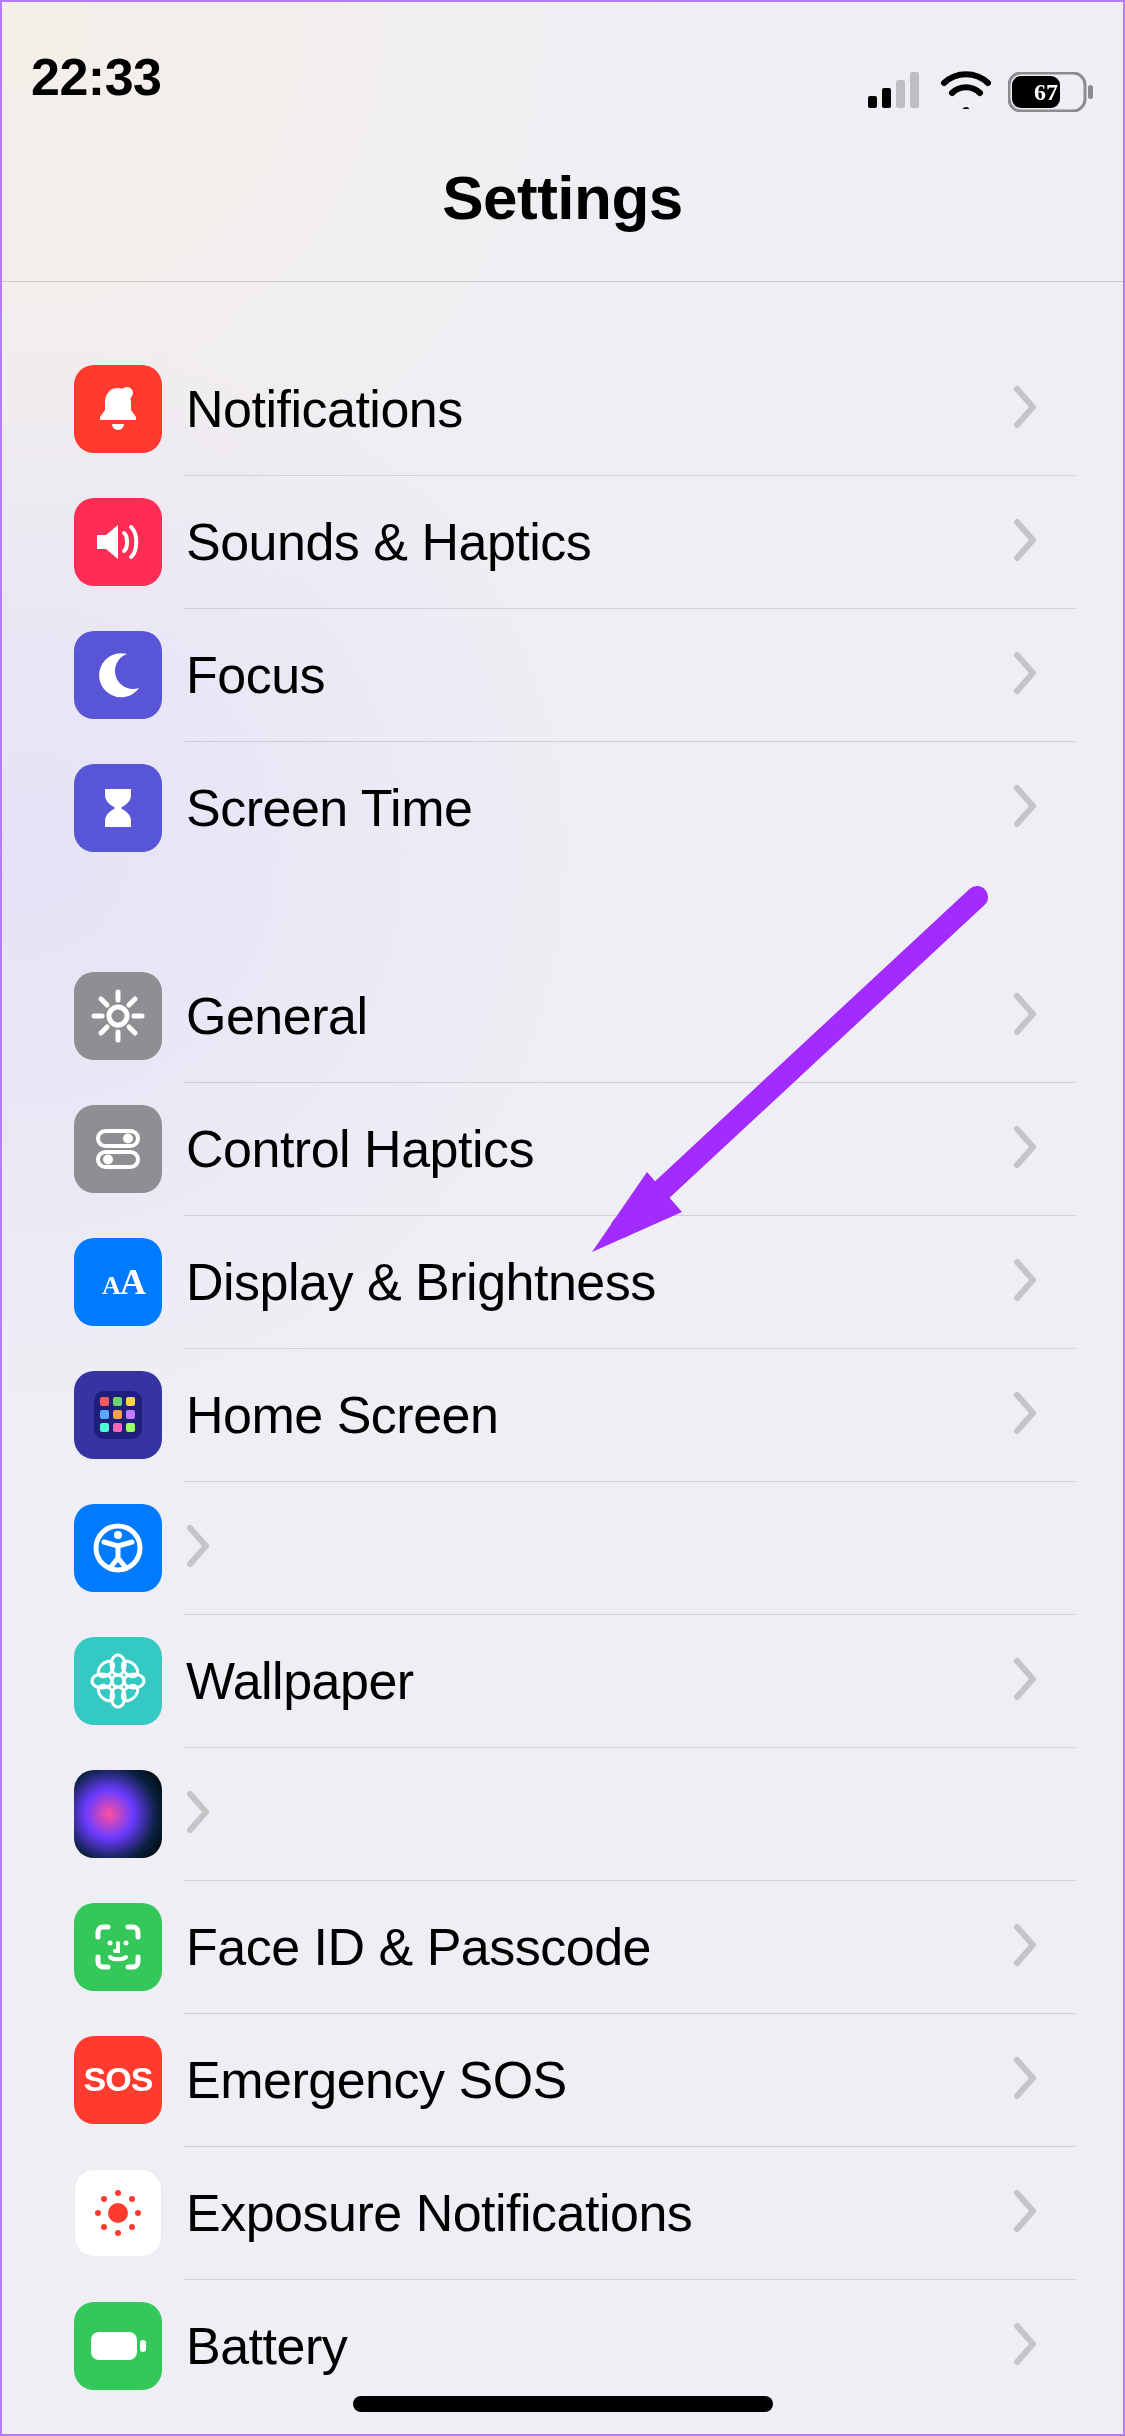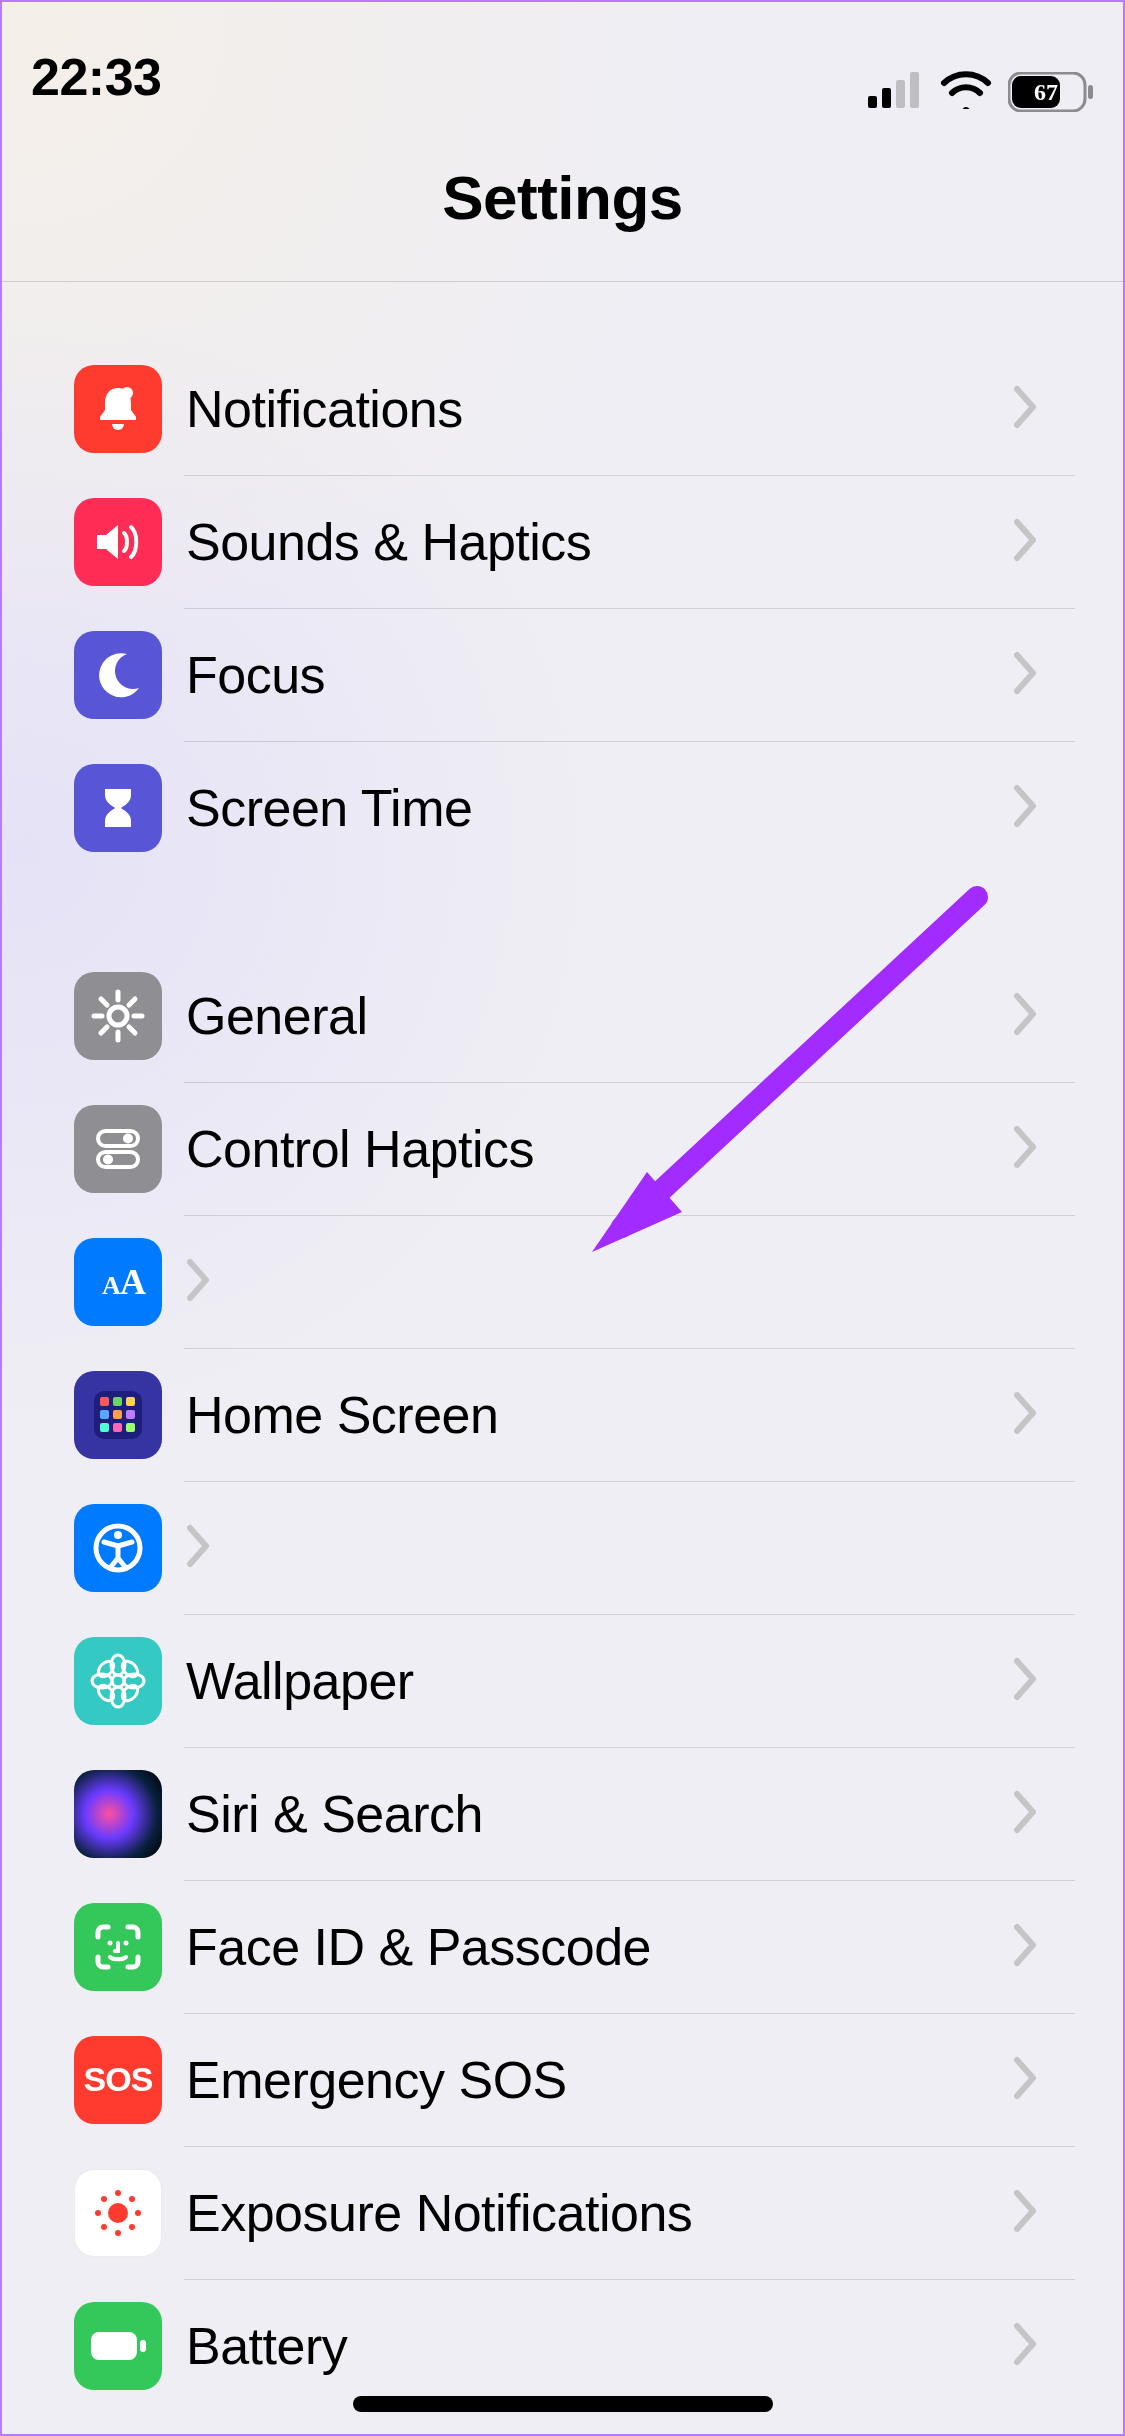--- a/index.html
+++ b/index.html
@@ -266,20 +266,21 @@
             <path d="M4 4l16 18L4 40" fill="none" stroke="currentColor" stroke-width="6" stroke-linecap="round" stroke-linejoin="round"></path>
           </svg></div>
       </div>
       <div class="row">
         <div class="row-icon ic-display">
           <svg width="56" height="56" viewBox="0 0 56 56">
             <text x="12" y="40" font-family="-apple-system" font-size="26" font-weight="700" fill="#fff">A</text>
             <text x="30" y="40" font-family="-apple-system" font-size="36" font-weight="700" fill="#fff">A</text>
           </svg>
         </div>
+        <div class="row-label">Display &amp; Brightness</div>
         <div class="chevron"><svg width="26" height="44" viewBox="0 0 26 44">
             <path d="M4 4l16 18L4 40" fill="none" stroke="currentColor" stroke-width="6" stroke-linecap="round" stroke-linejoin="round"></path>
           </svg></div>
       </div>
       <div class="row">
         <div class="row-icon ic-home">
           <svg width="60" height="60" viewBox="0 0 60 60">
             <rect x="6" y="6" width="48" height="48" rx="10" fill="#1f1e7a"></rect>
             <g>
               <rect x="12" y="12" width="9" height="9" rx="2" fill="#ff5a5a"></rect>
@@ -327,21 +328,20 @@
             </g>
           </svg>
         </div>
         <div class="row-label">Wallpaper</div>
         <div class="chevron"><svg width="26" height="44" viewBox="0 0 26 44">
             <path d="M4 4l16 18L4 40" fill="none" stroke="currentColor" stroke-width="6" stroke-linecap="round" stroke-linejoin="round"></path>
           </svg></div>
       </div>
       <div class="row">
         <div class="row-icon ic-siri"></div>
-        <div class="row-label">Siri &amp; Search</div>
         <div class="chevron"><svg width="26" height="44" viewBox="0 0 26 44">
             <path d="M4 4l16 18L4 40" fill="none" stroke="currentColor" stroke-width="6" stroke-linecap="round" stroke-linejoin="round"></path>
           </svg></div>
       </div>
       <div class="row">
         <div class="row-icon ic-faceid">
           <svg width="56" height="56" viewBox="0 0 56 56">
             <g fill="none" stroke="#fff" stroke-width="5" stroke-linecap="round">
               <path d="M8 18v-5a5 5 0 0 1 5-5h5M48 18v-5a5 5 0 0 0-5-5h-5M8 38v5a5 5 0 0 0 5 5h5M48 38v5a5 5 0 0 1-5 5h-5"></path>
               <circle cx="20" cy="24" r="2.5" fill="#fff" stroke="none"></circle>

